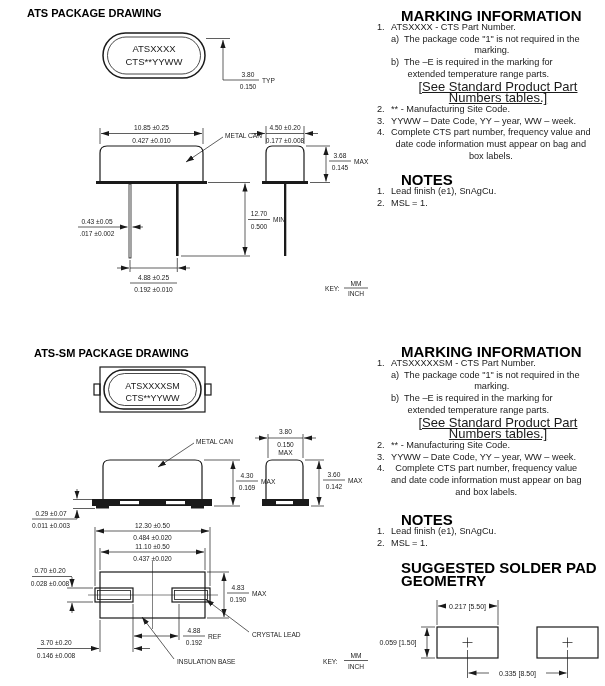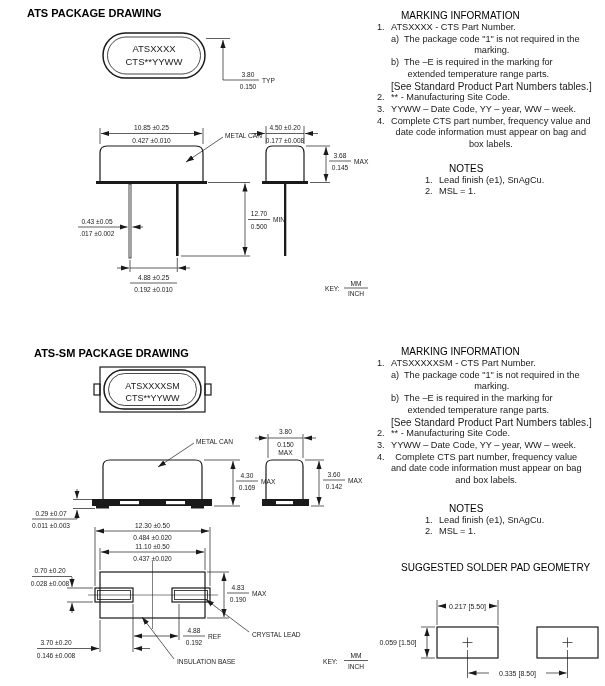--- a/index.html
+++ b/index.html
@@ -1,27 +1,27 @@
 <!DOCTYPE html>
 <html><head>
 <meta charset="utf-8">
 <style>
   html,body{margin:0;padding:0;background:#e8e8e8;}
   .page{position:relative;width:605px;height:686px;background:#ffffff;overflow:hidden;
         font-family:"Liberation Sans",sans-serif;color:#1a1a1a;}
   .sec-h{position:absolute;font-weight:bold;font-size:11px;color:#000;white-space:nowrap;}
   .col{position:absolute;left:377px;width:228px;}
-  .col .h{font-weight:normal;font-size:10px;color:#000;line-height:13px;padding-left:24px;}
+  .col .h{font-weight:bold;font-size:15px;color:#000;line-height:13px;padding-left:24px;}
   .mi{display:flex;font-size:9.2px;line-height:11.7px;}
   .mi .num{flex:0 0 14px;}
   .mi .txt{white-space:pre-line;text-align:center;}
   .mi.sub{margin-left:14px;}
   .mi.sub .num{flex:0 0 13px;}
-  .mi.see .txt{font-size:10px;}
-  .notes{margin-top:11px;margin-left:48px;}
+  .mi.see .txt{font-size:13px;text-decoration:underline;}
+  .notes{margin-top:11px;}
   .notes.nb{margin-top:15px;}
   svg.canvas{position:absolute;left:0;top:0;}
   svg text{font-family:"Liberation Sans",sans-serif;fill:#1a1a1a;}
   .dt{font-size:6.6px;text-anchor:middle;dominant-baseline:central;}
   .dts{font-size:6.6px;text-anchor:start;dominant-baseline:central;}
   .d7{font-size:7px;text-anchor:middle;dominant-baseline:central;}
   .mk{font-size:9.5px;text-anchor:middle;dominant-baseline:central;}
   .mk2{font-size:9px;text-anchor:middle;dominant-baseline:central;}
   .d{stroke:#1a1a1a;stroke-width:0.7;fill:none;}
   .o{stroke:#1a1a1a;stroke-width:1.2;fill:none;}

